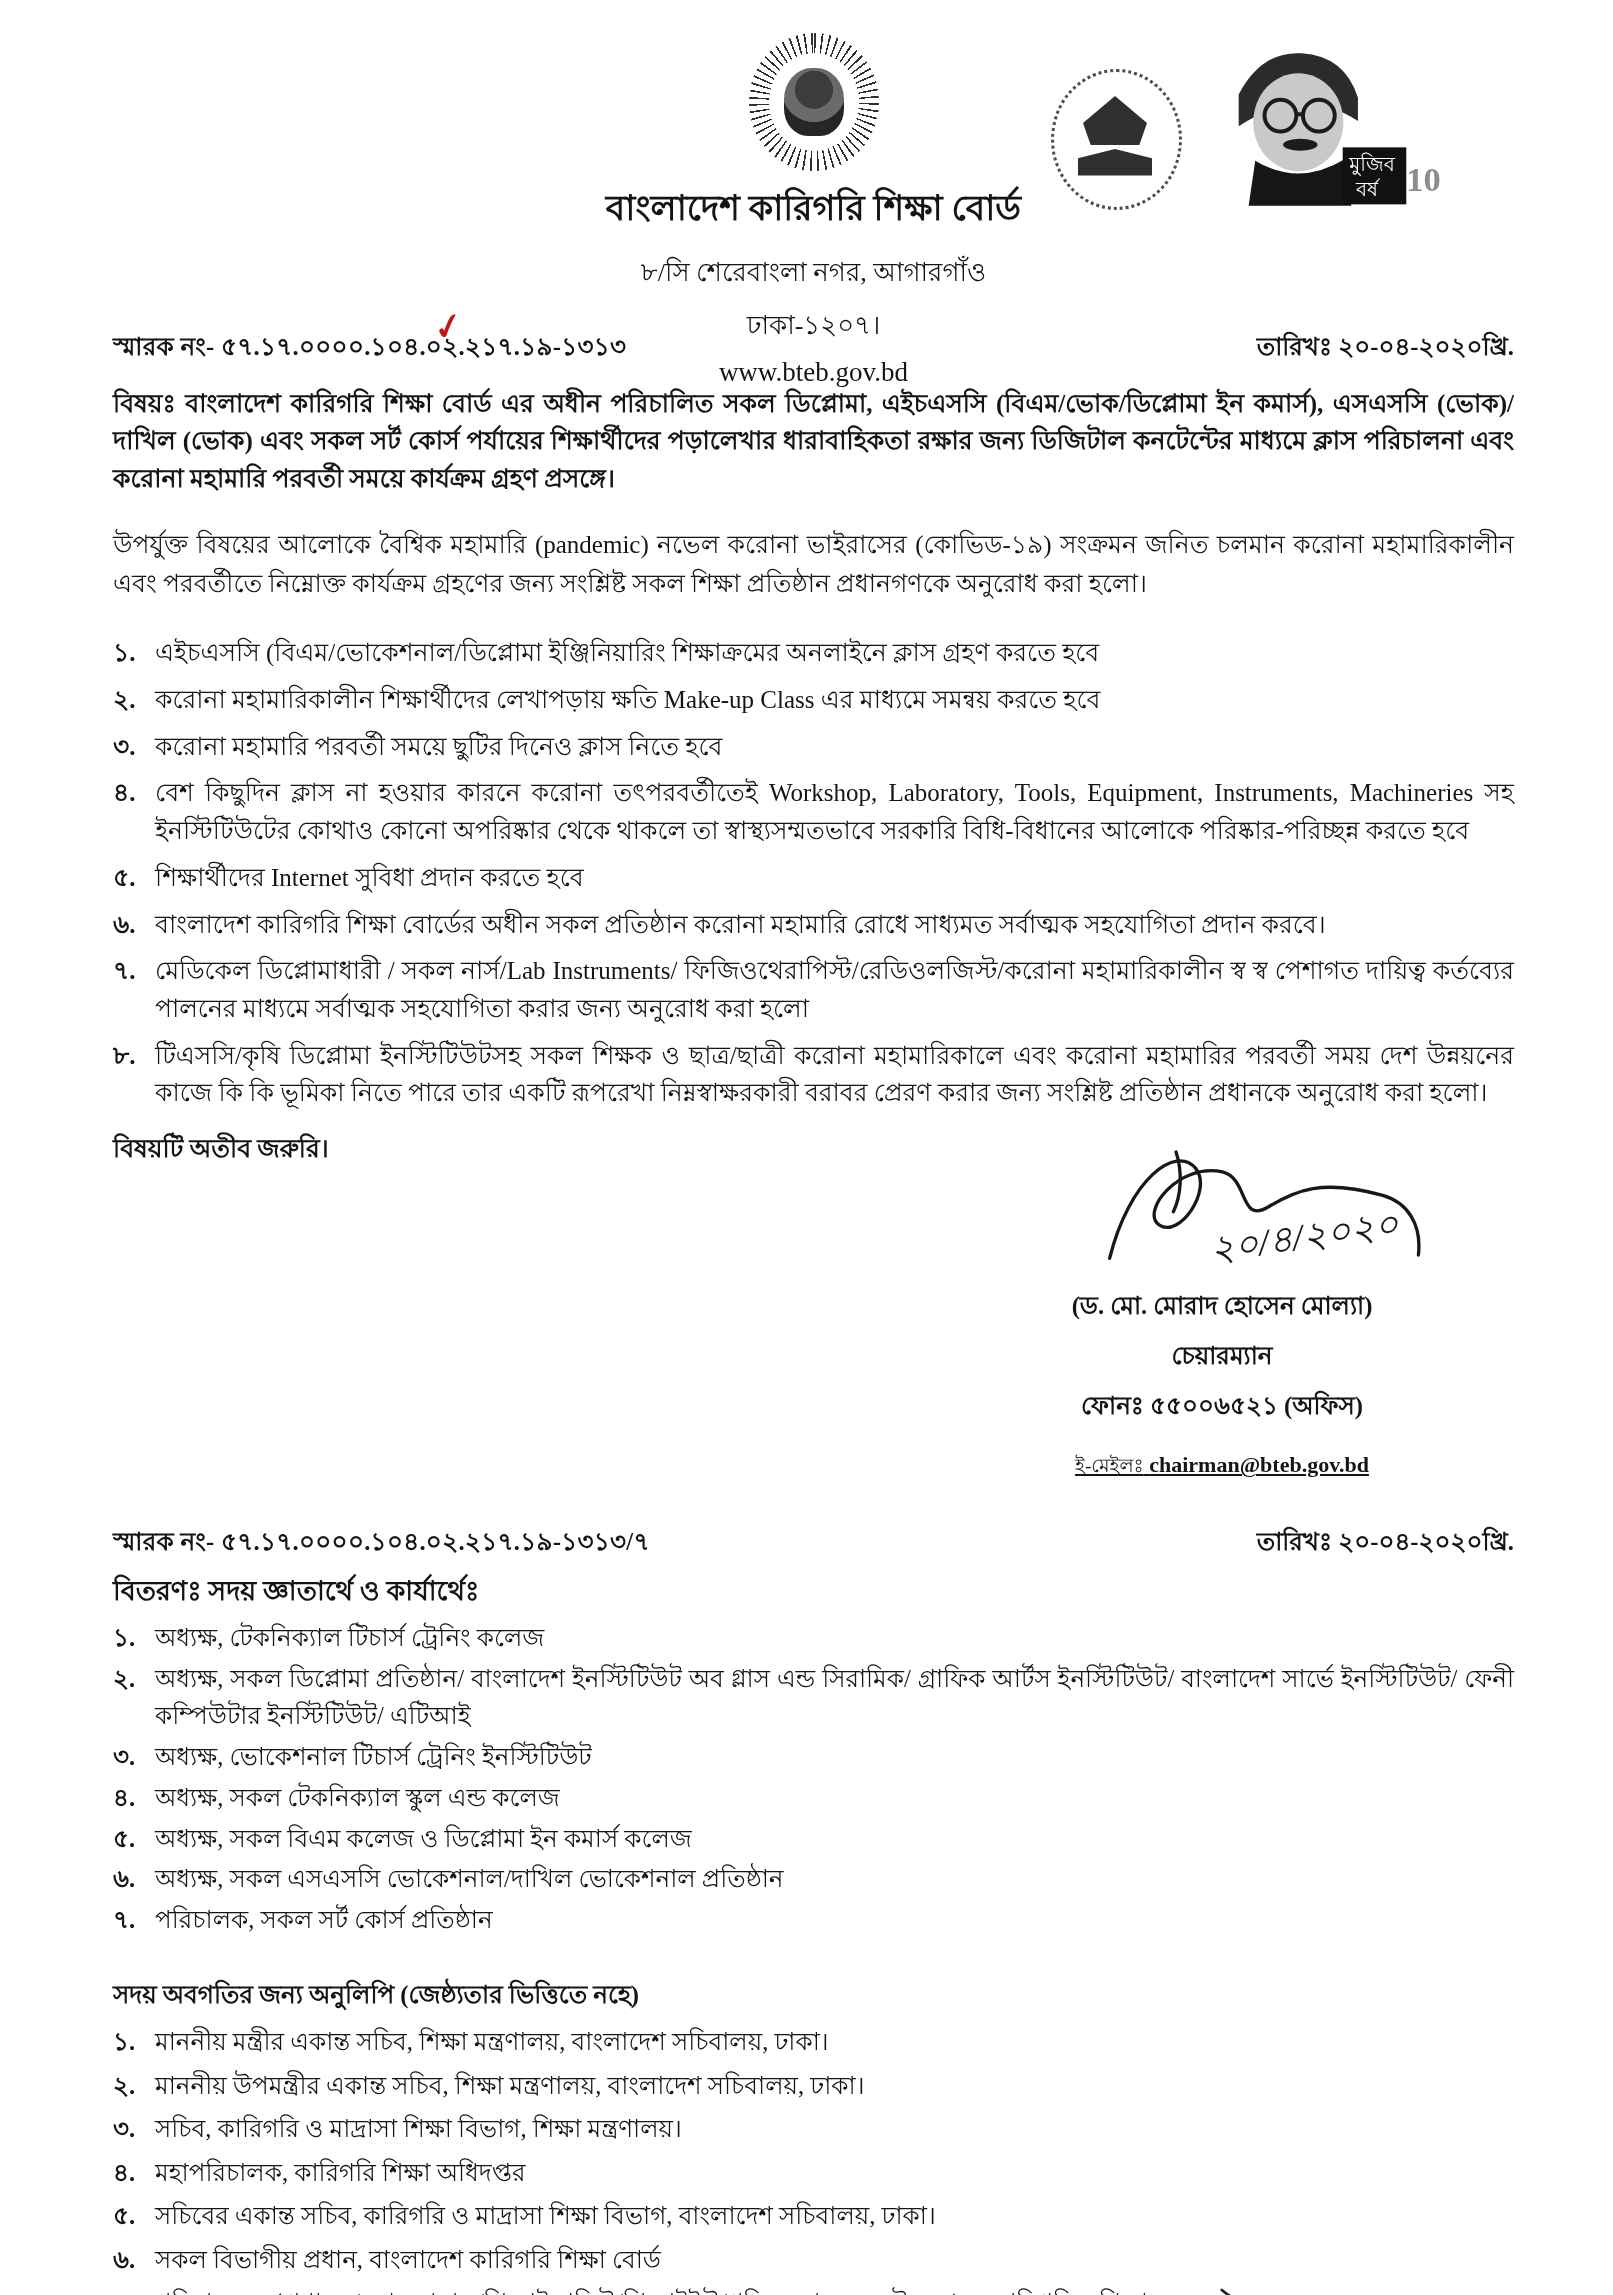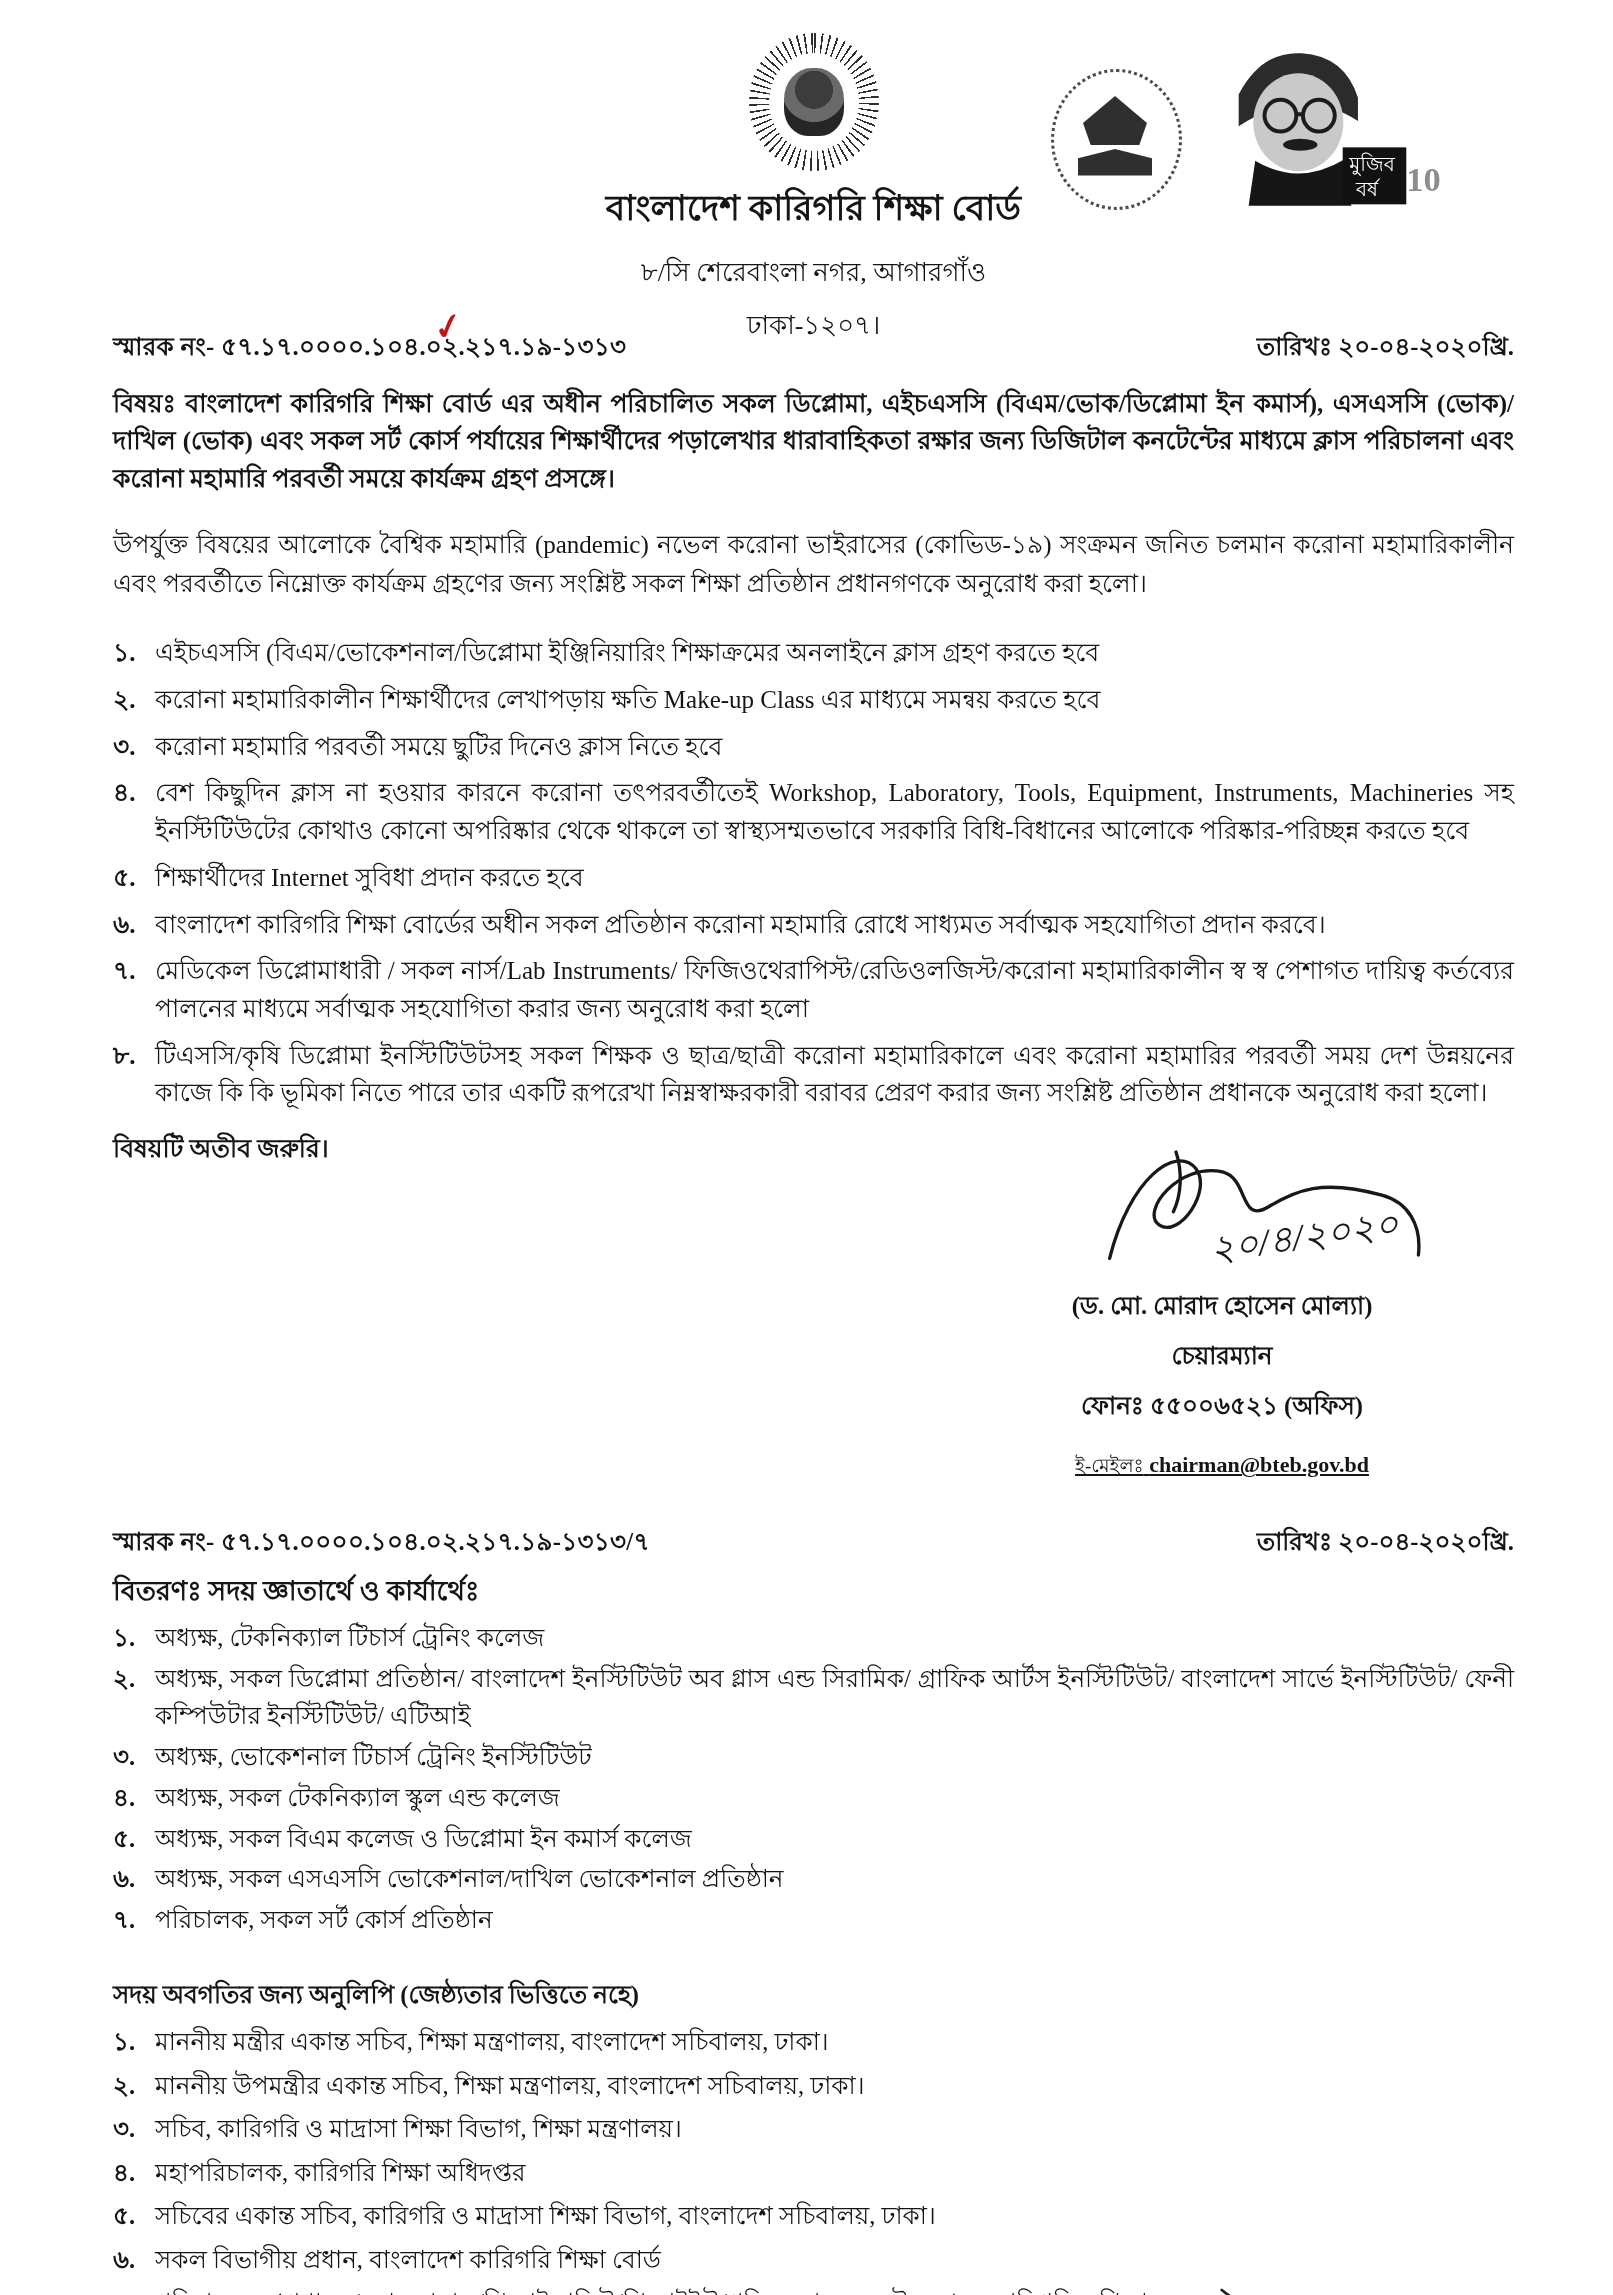--- a/index.html
+++ b/index.html
@@ -104,20 +104,21 @@
         <rect x="212" y="150" width="96" height="86" fill="#111"></rect>
         <text x="222" y="186" font-size="30" fill="#fff">মুজিব</text>
         <text x="232" y="224" font-size="30" fill="#fff">বর্ষ</text>
         <text x="308" y="216" font-size="52" font-weight="bold" fill="#8d8d8d">100</text>
       </svg>
     </div>
     <div style="text-align:center;padding-top:157px;">
       <div style="font-size:35px;font-weight:bold;">বাংলাদেশ কারিগরি শিক্ষা বোর্ড</div>
       <div style="font-size:26px;margin-top:12px;">৮/সি শেরেবাংলা নগর, আগারগাঁও</div>
       <div style="font-size:26px;margin-top:9.3px;">ঢাকা-১২০৭।</div>
+      <div style="font-size:27px;margin-top:8px;">www.bteb.gov.bd</div>
     </div>
   </div>
 
   <div class="row-split" style="margin-top:18.6px;">
     <div class="memo-num">
       <span>স্মারক নং- ৫৭.১৭.০০০০.১০৪.০২.২১৭.১৯-১৩১৩</span>
       <span class="red-tick">✓</span>
     </div>
     <div class="memo-date">তারিখঃ ২০-০৪-২০২০খ্রি.</div>
   </div>

